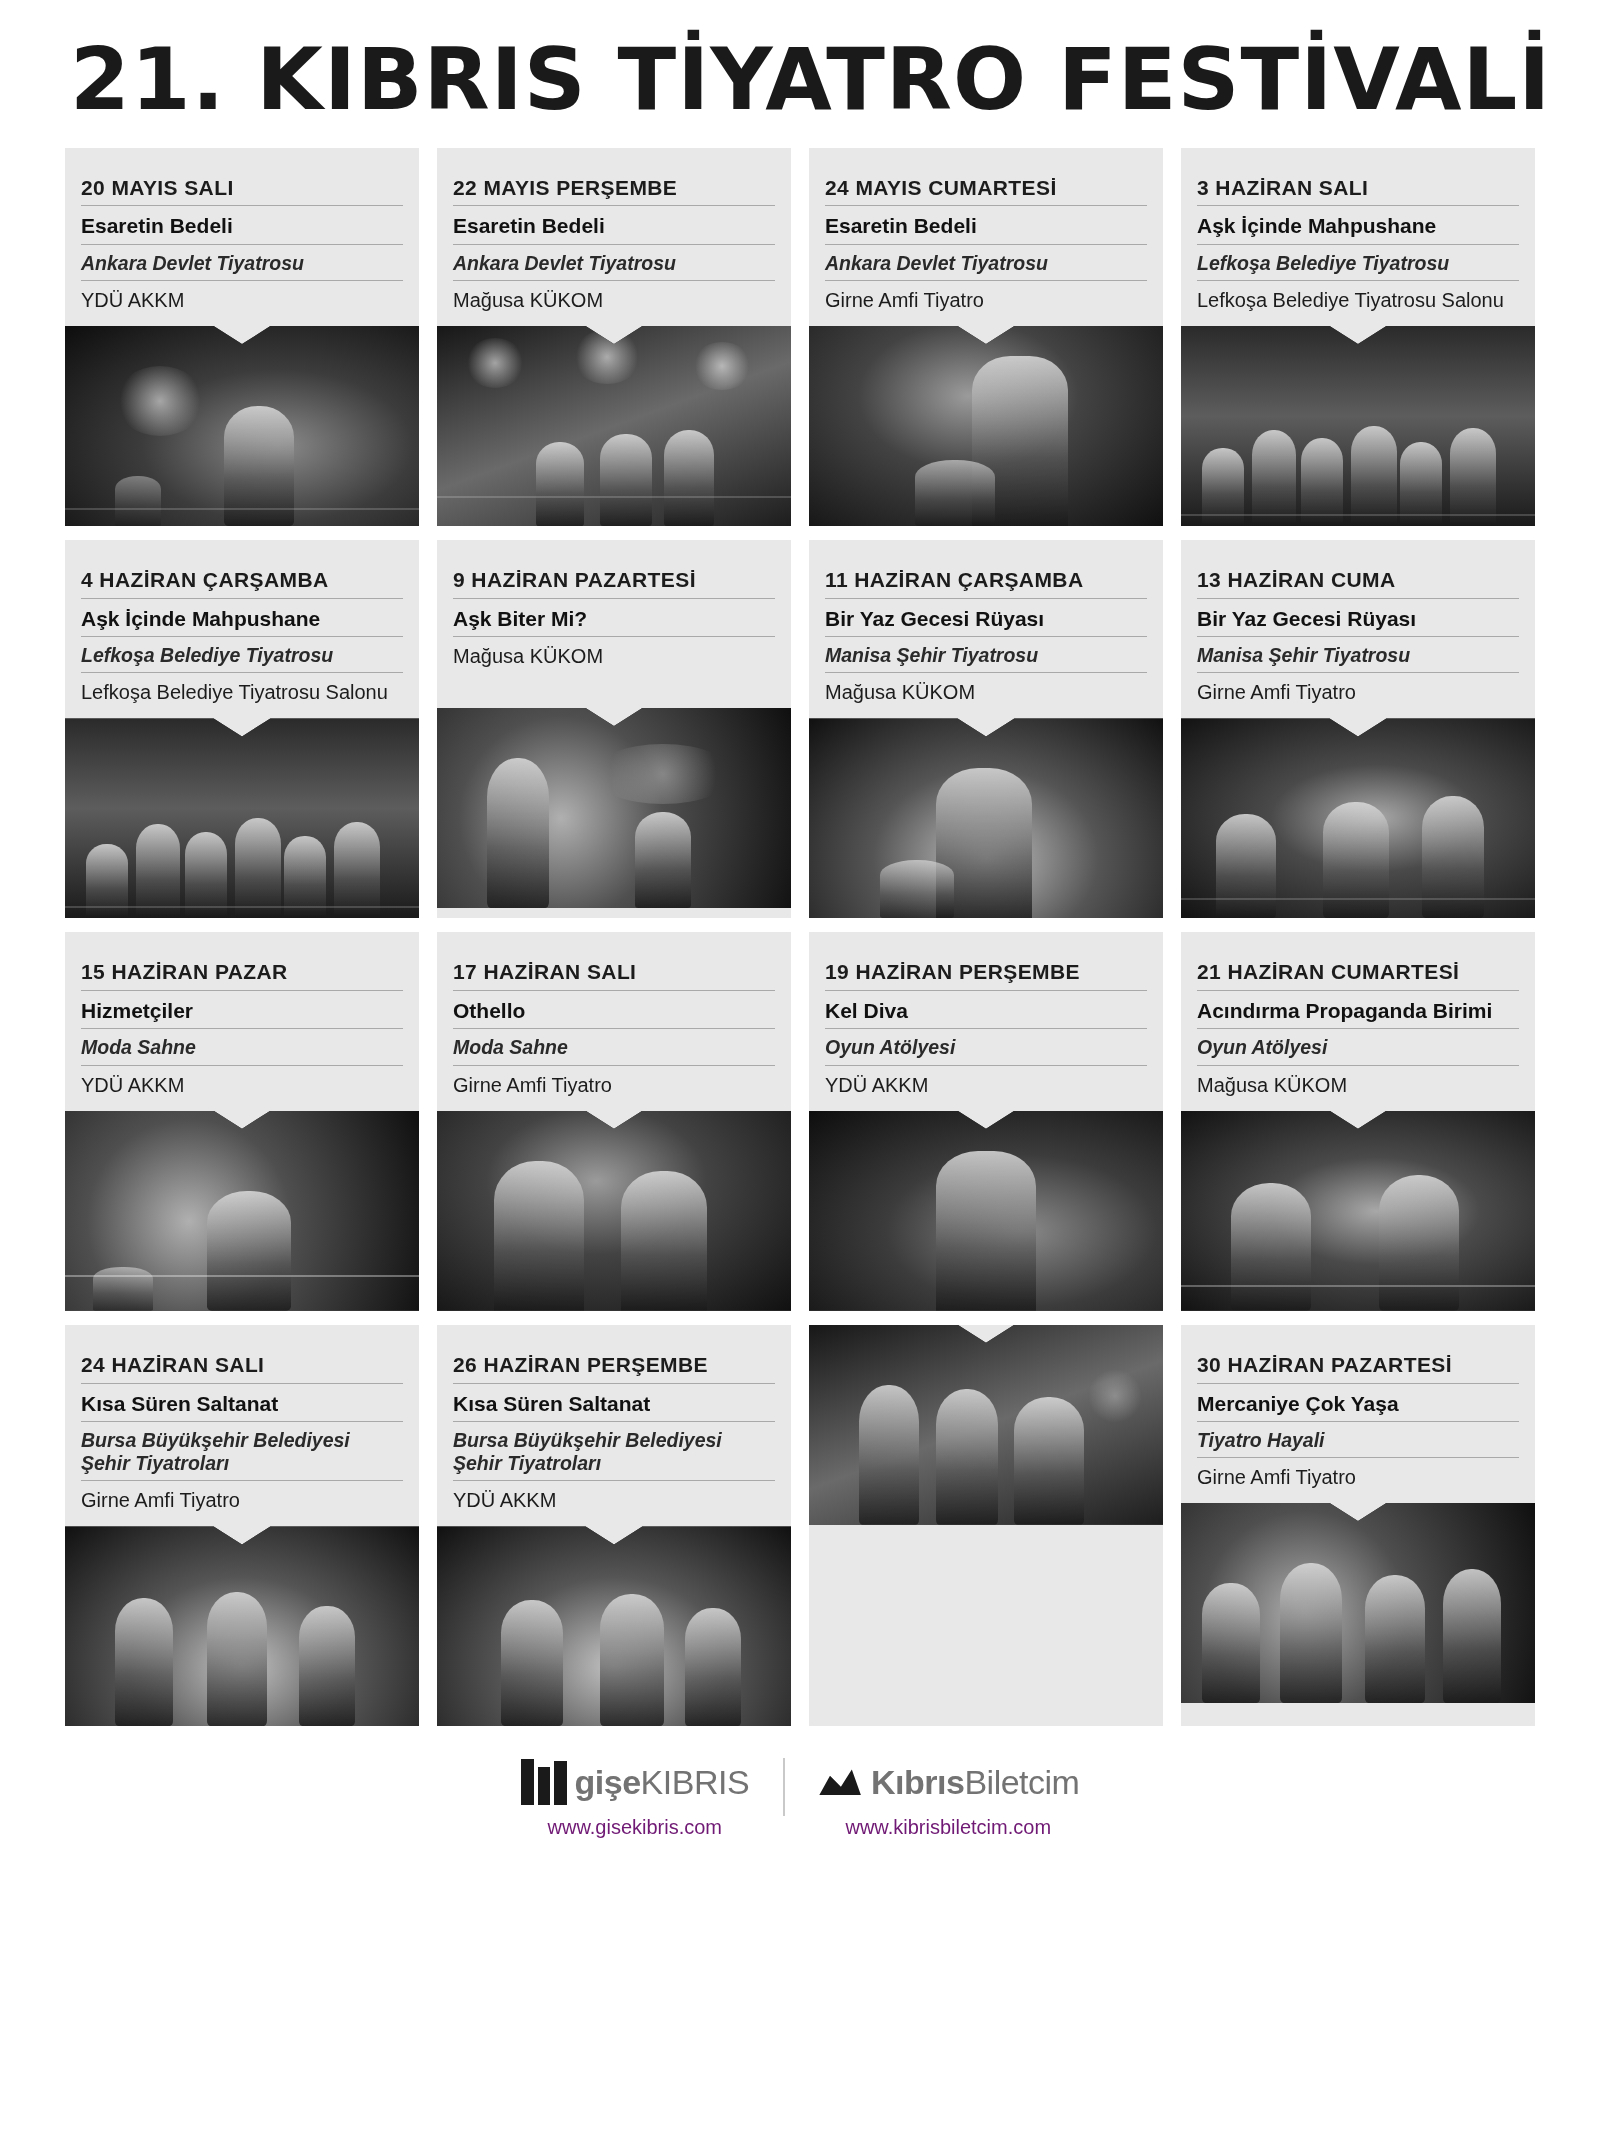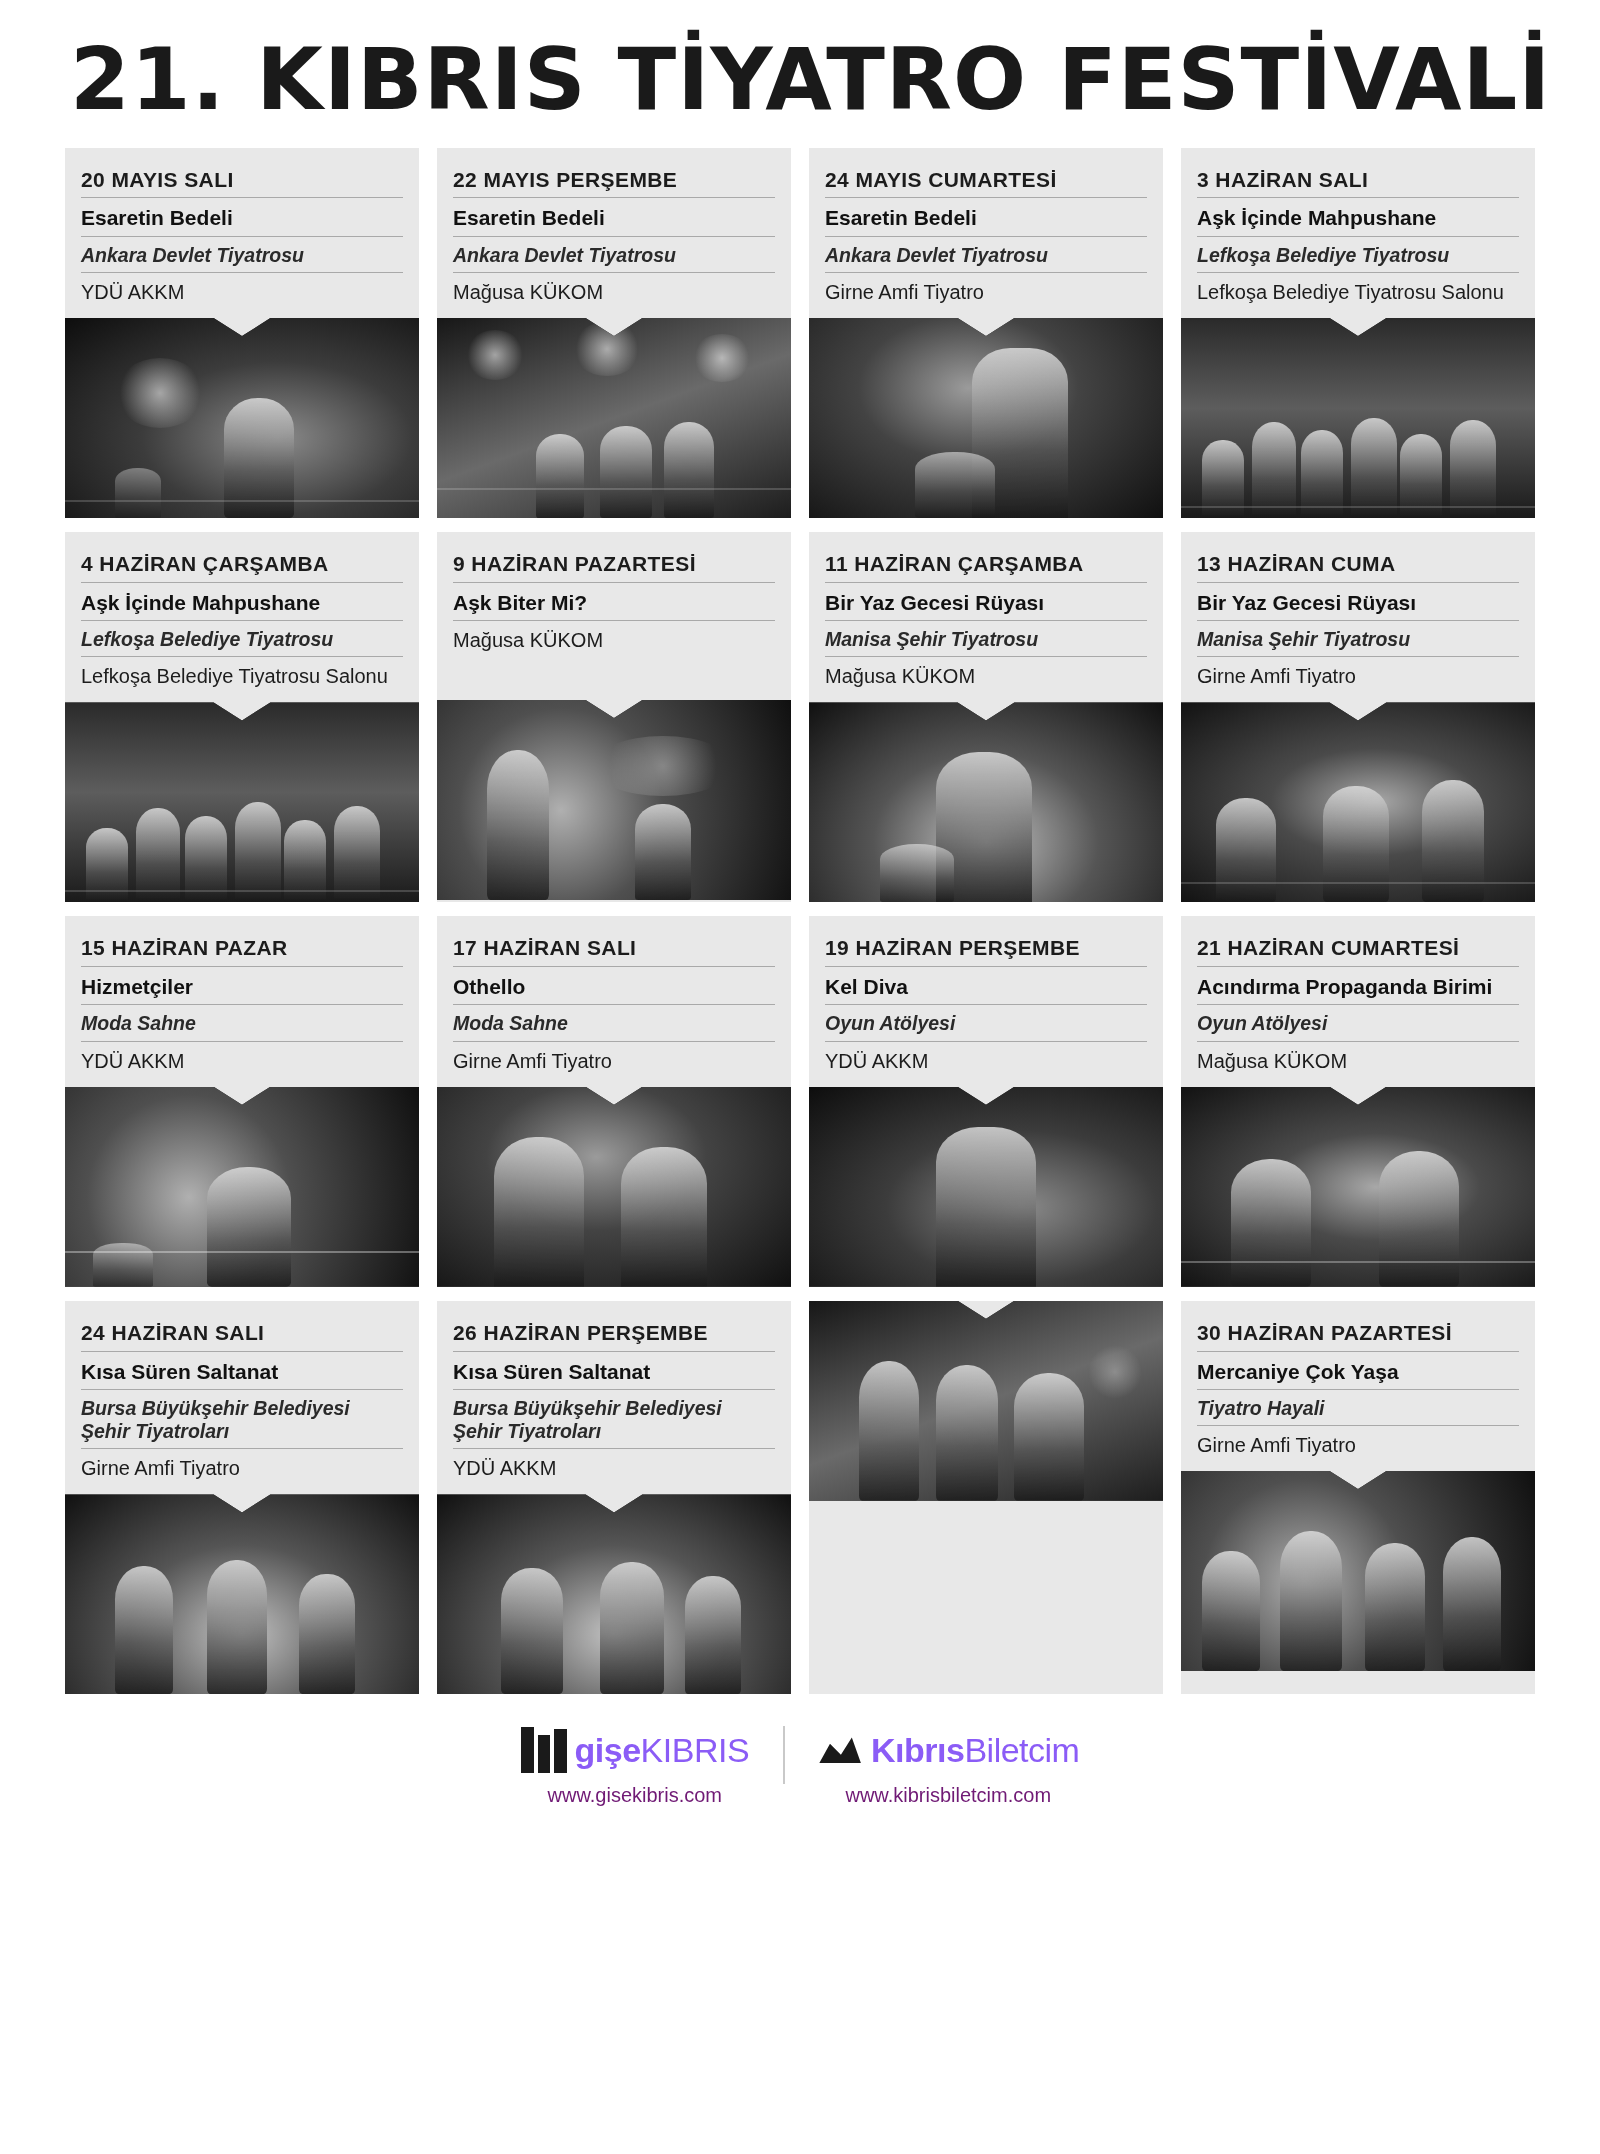--- a/index.html
+++ b/index.html
@@ -53,21 +53,21 @@
     column-gap: 18px;
     row-gap: 14px;
   }
   .card {
     background: #e8e8e8;
     display: flex;
     flex-direction: column;
     position: relative;
   }
   .card-text {
-    padding: 20px 16px 14px 16px;
+    padding: 28px 16px 14px 16px;
     min-height: 168px;
   }
   .date {
     font-size: 21px;
     font-weight: 600;
     letter-spacing: 0.4px;
     color: #1c1c1c;
     line-height: 1.18;
     padding-bottom: 5px;
     border-bottom: 1.5px solid #a9a9a9;
@@ -190,21 +190,21 @@
   .sp-mark.kb::after {
     content:"";
     position:absolute; left:2px; top:10px;
     width:42px; height:26px;
     background:#1a1a1a;
     clip-path: polygon(0 100%, 26% 24%, 52% 66%, 78% 0, 100% 100%);
   }
   .sp-name {
     font-size: 34px;
     font-weight: 700;
-    color: #8b5cf6;
+    color: #737373;
     line-height: 1;
     letter-spacing: -0.5px;
   }
   .sp-name .light { font-weight: 400; }
   .sp-url {
     margin-top: 4px;
     font-size: 20px;
     color: #701a75;
     font-weight: 400;
   }

